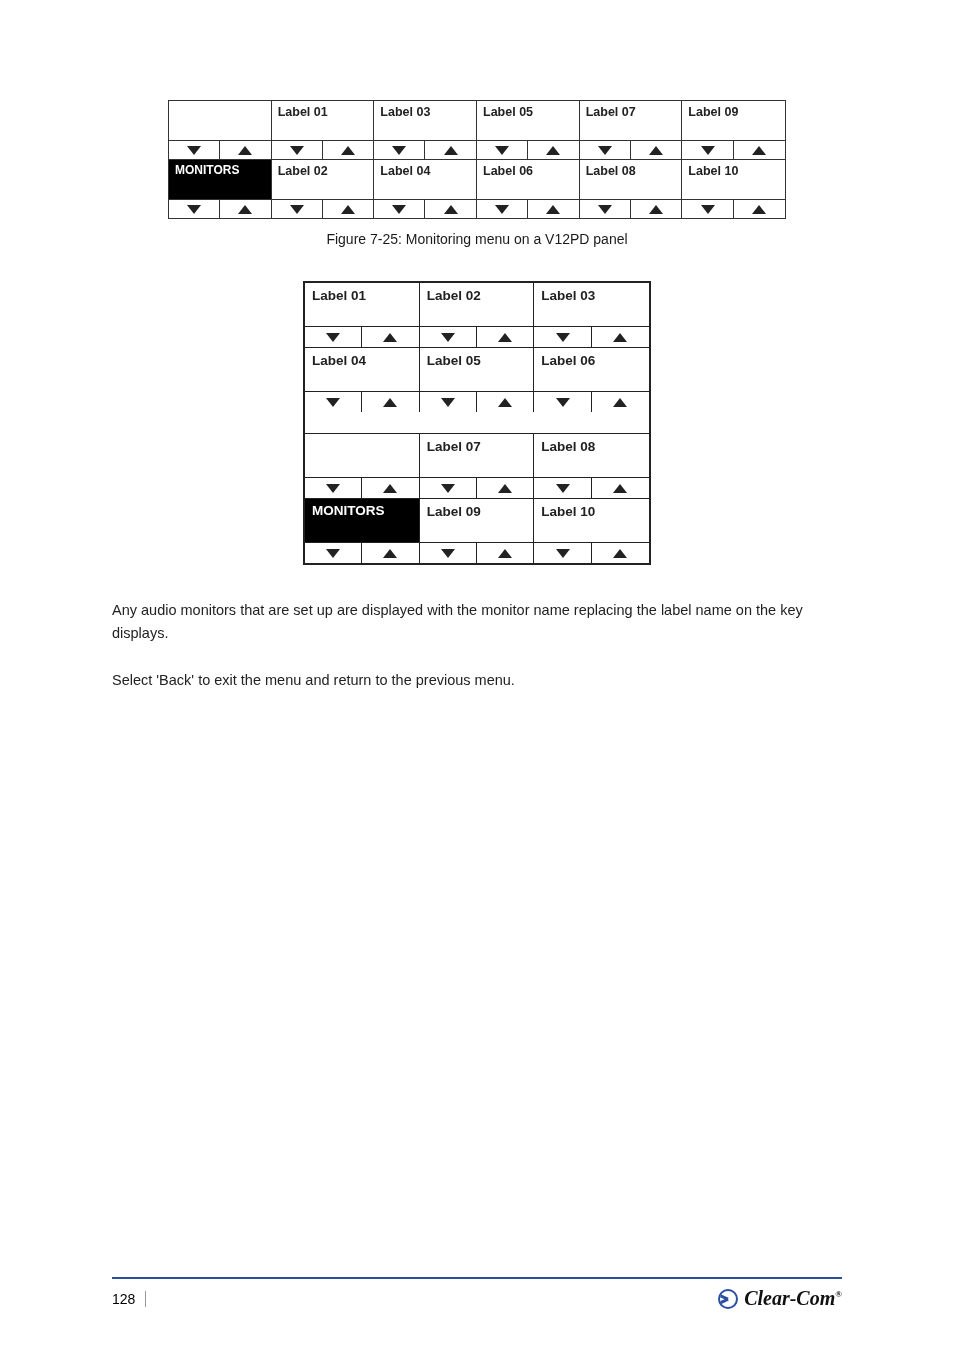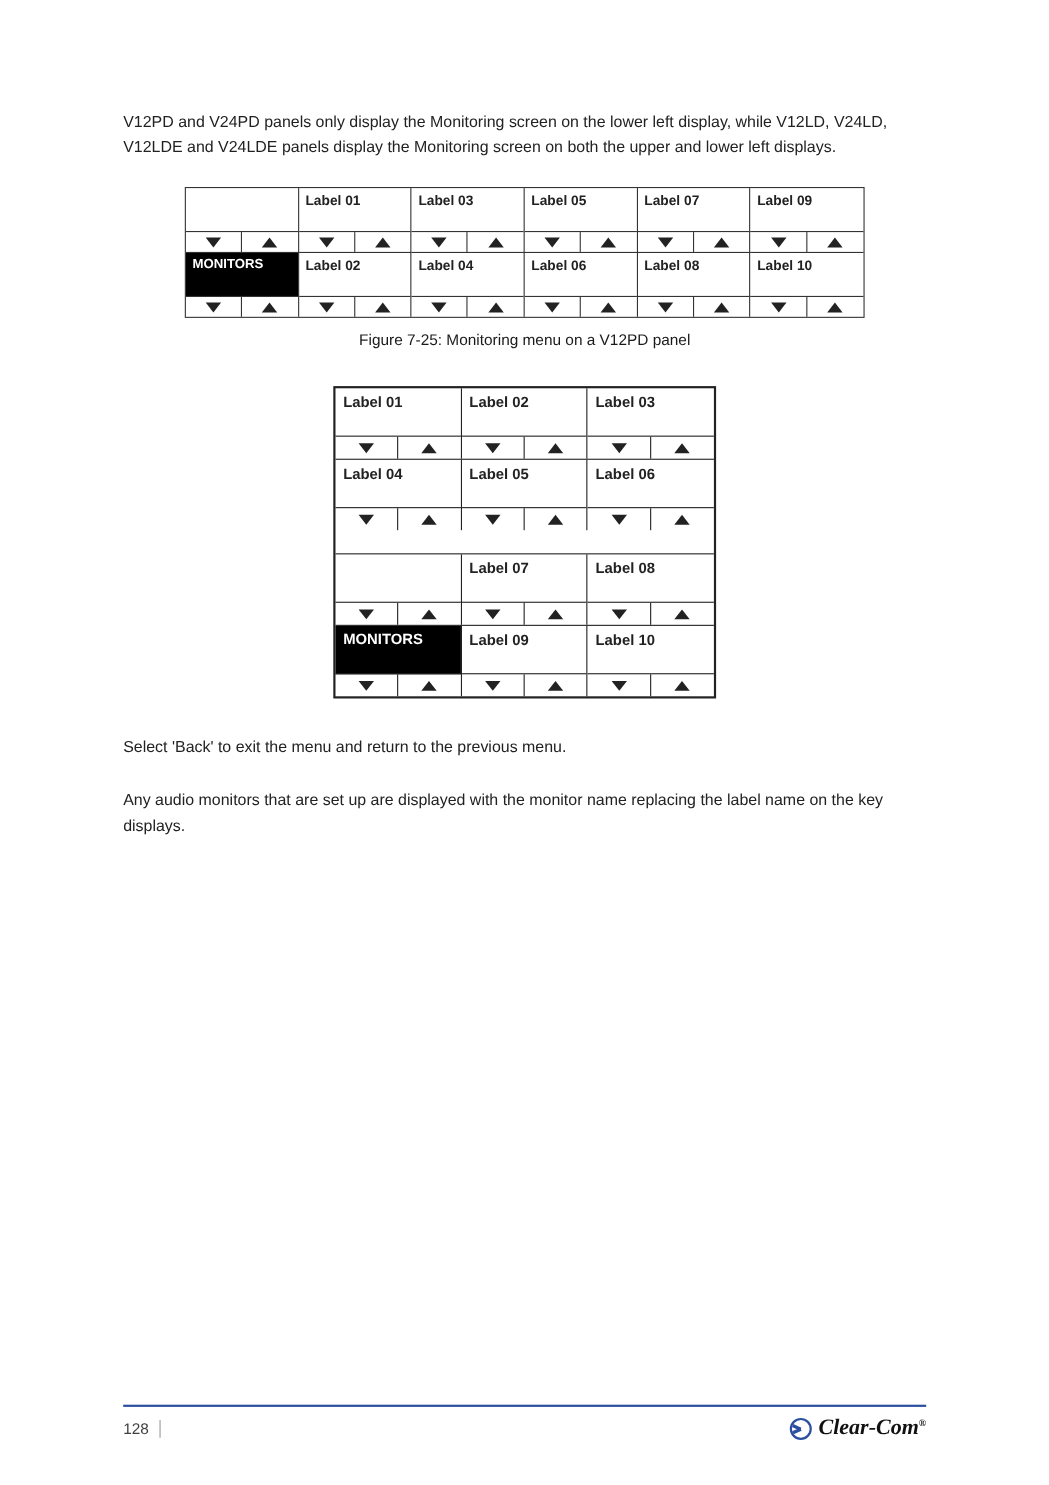--- a/index.html
+++ b/index.html
@@ -158,21 +158,21 @@
     background: #2a4fa0;
     margin-bottom: 8px;
   }
   .footer-row {
     display: flex;
     align-items: center;
     justify-content: space-between;
   }
   .page-num {
     font-size: 14px;
-    color: #404040;
+    color: #000000;
     border-right: 1px solid #999;
     padding-right: 10px;
   }
   .logo {
     display: flex;
     align-items: center;
     gap: 6px;
     text-align: center;
   }
   .logo-mark {
@@ -198,21 +198,20 @@
     font-size: 20px;
     color: #111;
   }
   .logo-text sup { font-size: 9px; font-style: normal; }
 </style>
 </head>
 <body>
 
 <div class="page">
 
-  <p class="body-text">V12PD and V24PD panels only display the Monitoring screen on the lower left display, while V12LD, V24LD, V12LDE and V24LDE panels display the Monitoring screen on both the upper and lower left displays.</p>
 
 
   <div class="panel-wrap">
     <div class="panel1">
       <div class="row top">
         <div class="cell">
             <div class="label-area"></div>
             <div class="arrows">
               <div>
                 <span class="tri-down"></span>
@@ -491,22 +490,22 @@
               </div>
               <div>
                 <span class="tri-up"></span>
               </div>
             </div>
           </div>
       </div>
     </div>
   </div>
 
+  <p class="body-text">Any audio monitors that are set up are displayed with the monitor name replacing the label name on the key displays.</p>
   <p class="body-text">Select 'Back' to exit the menu and return to the previous menu.</p>
-  <p class="body-text">Any audio monitors that are set up are displayed with the monitor name replacing the label name on the key displays.</p>
 
 </div>
 
 <div class="footer">
   <div class="footer-line"></div>
   <div class="footer-row">
     <span class="page-num">128</span>
     <span class="logo">
       <span class="logo-mark"></span>
       <span class="logo-text"><span>Clear-Com</span><sup>®</sup></span>

